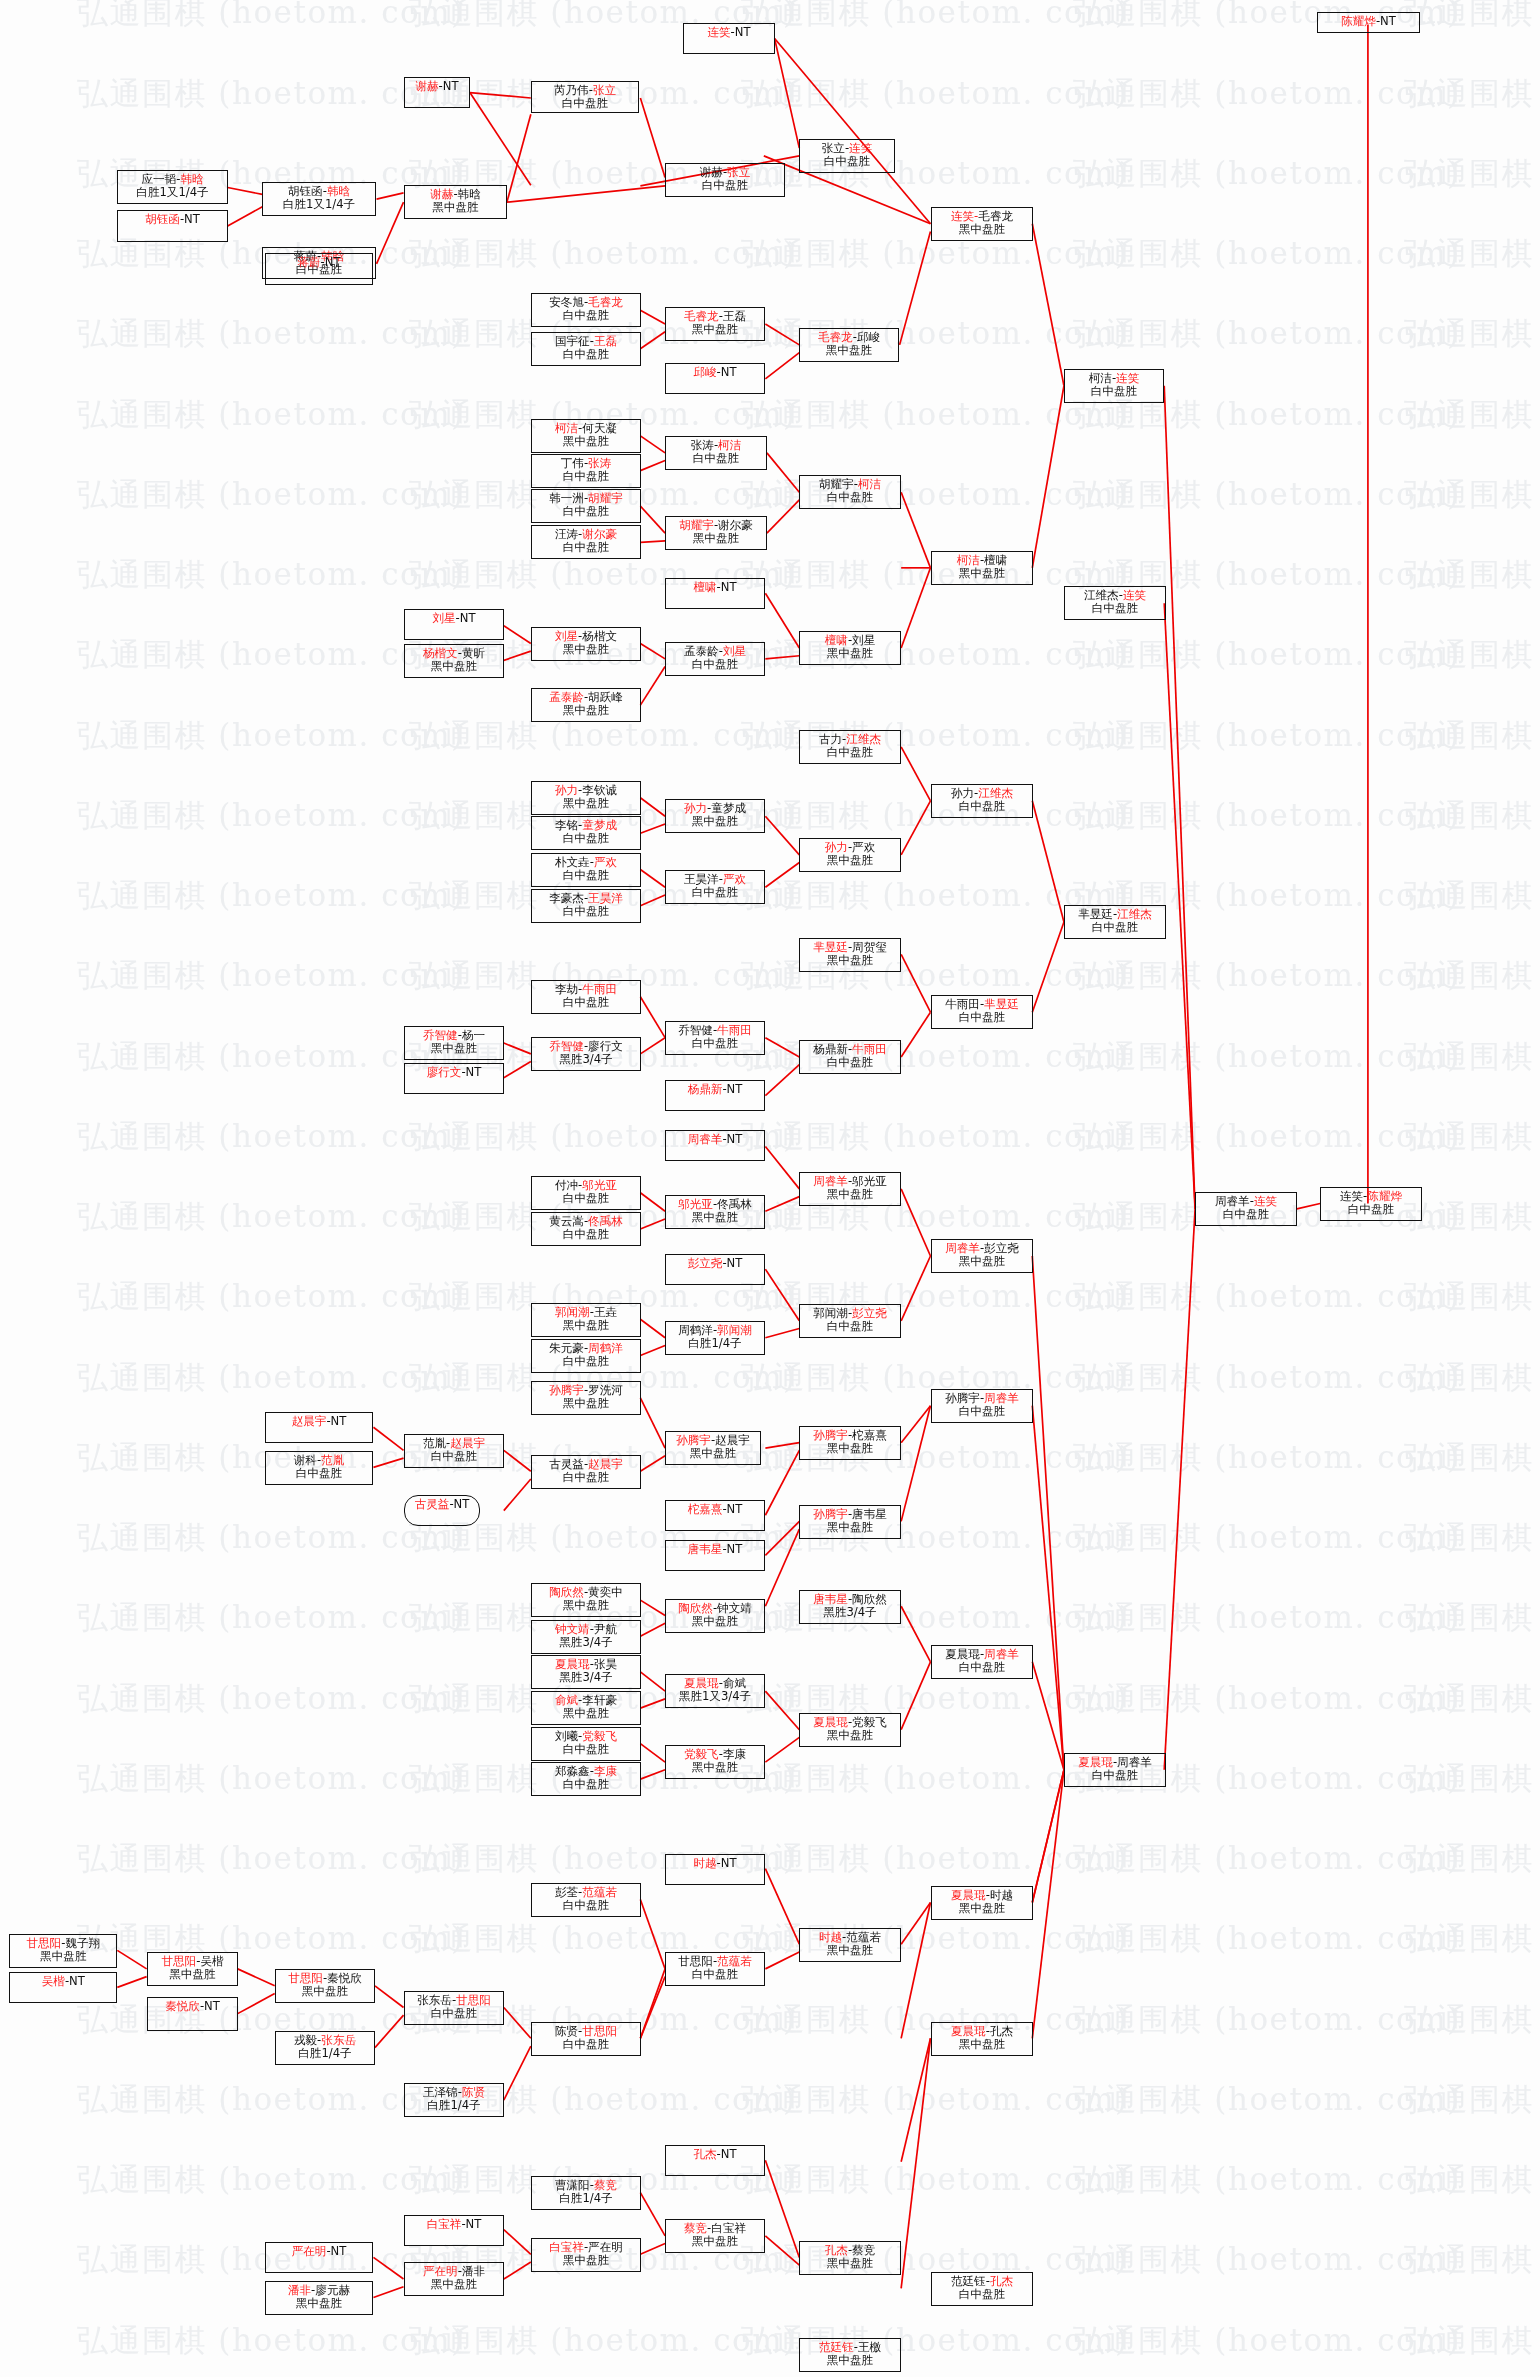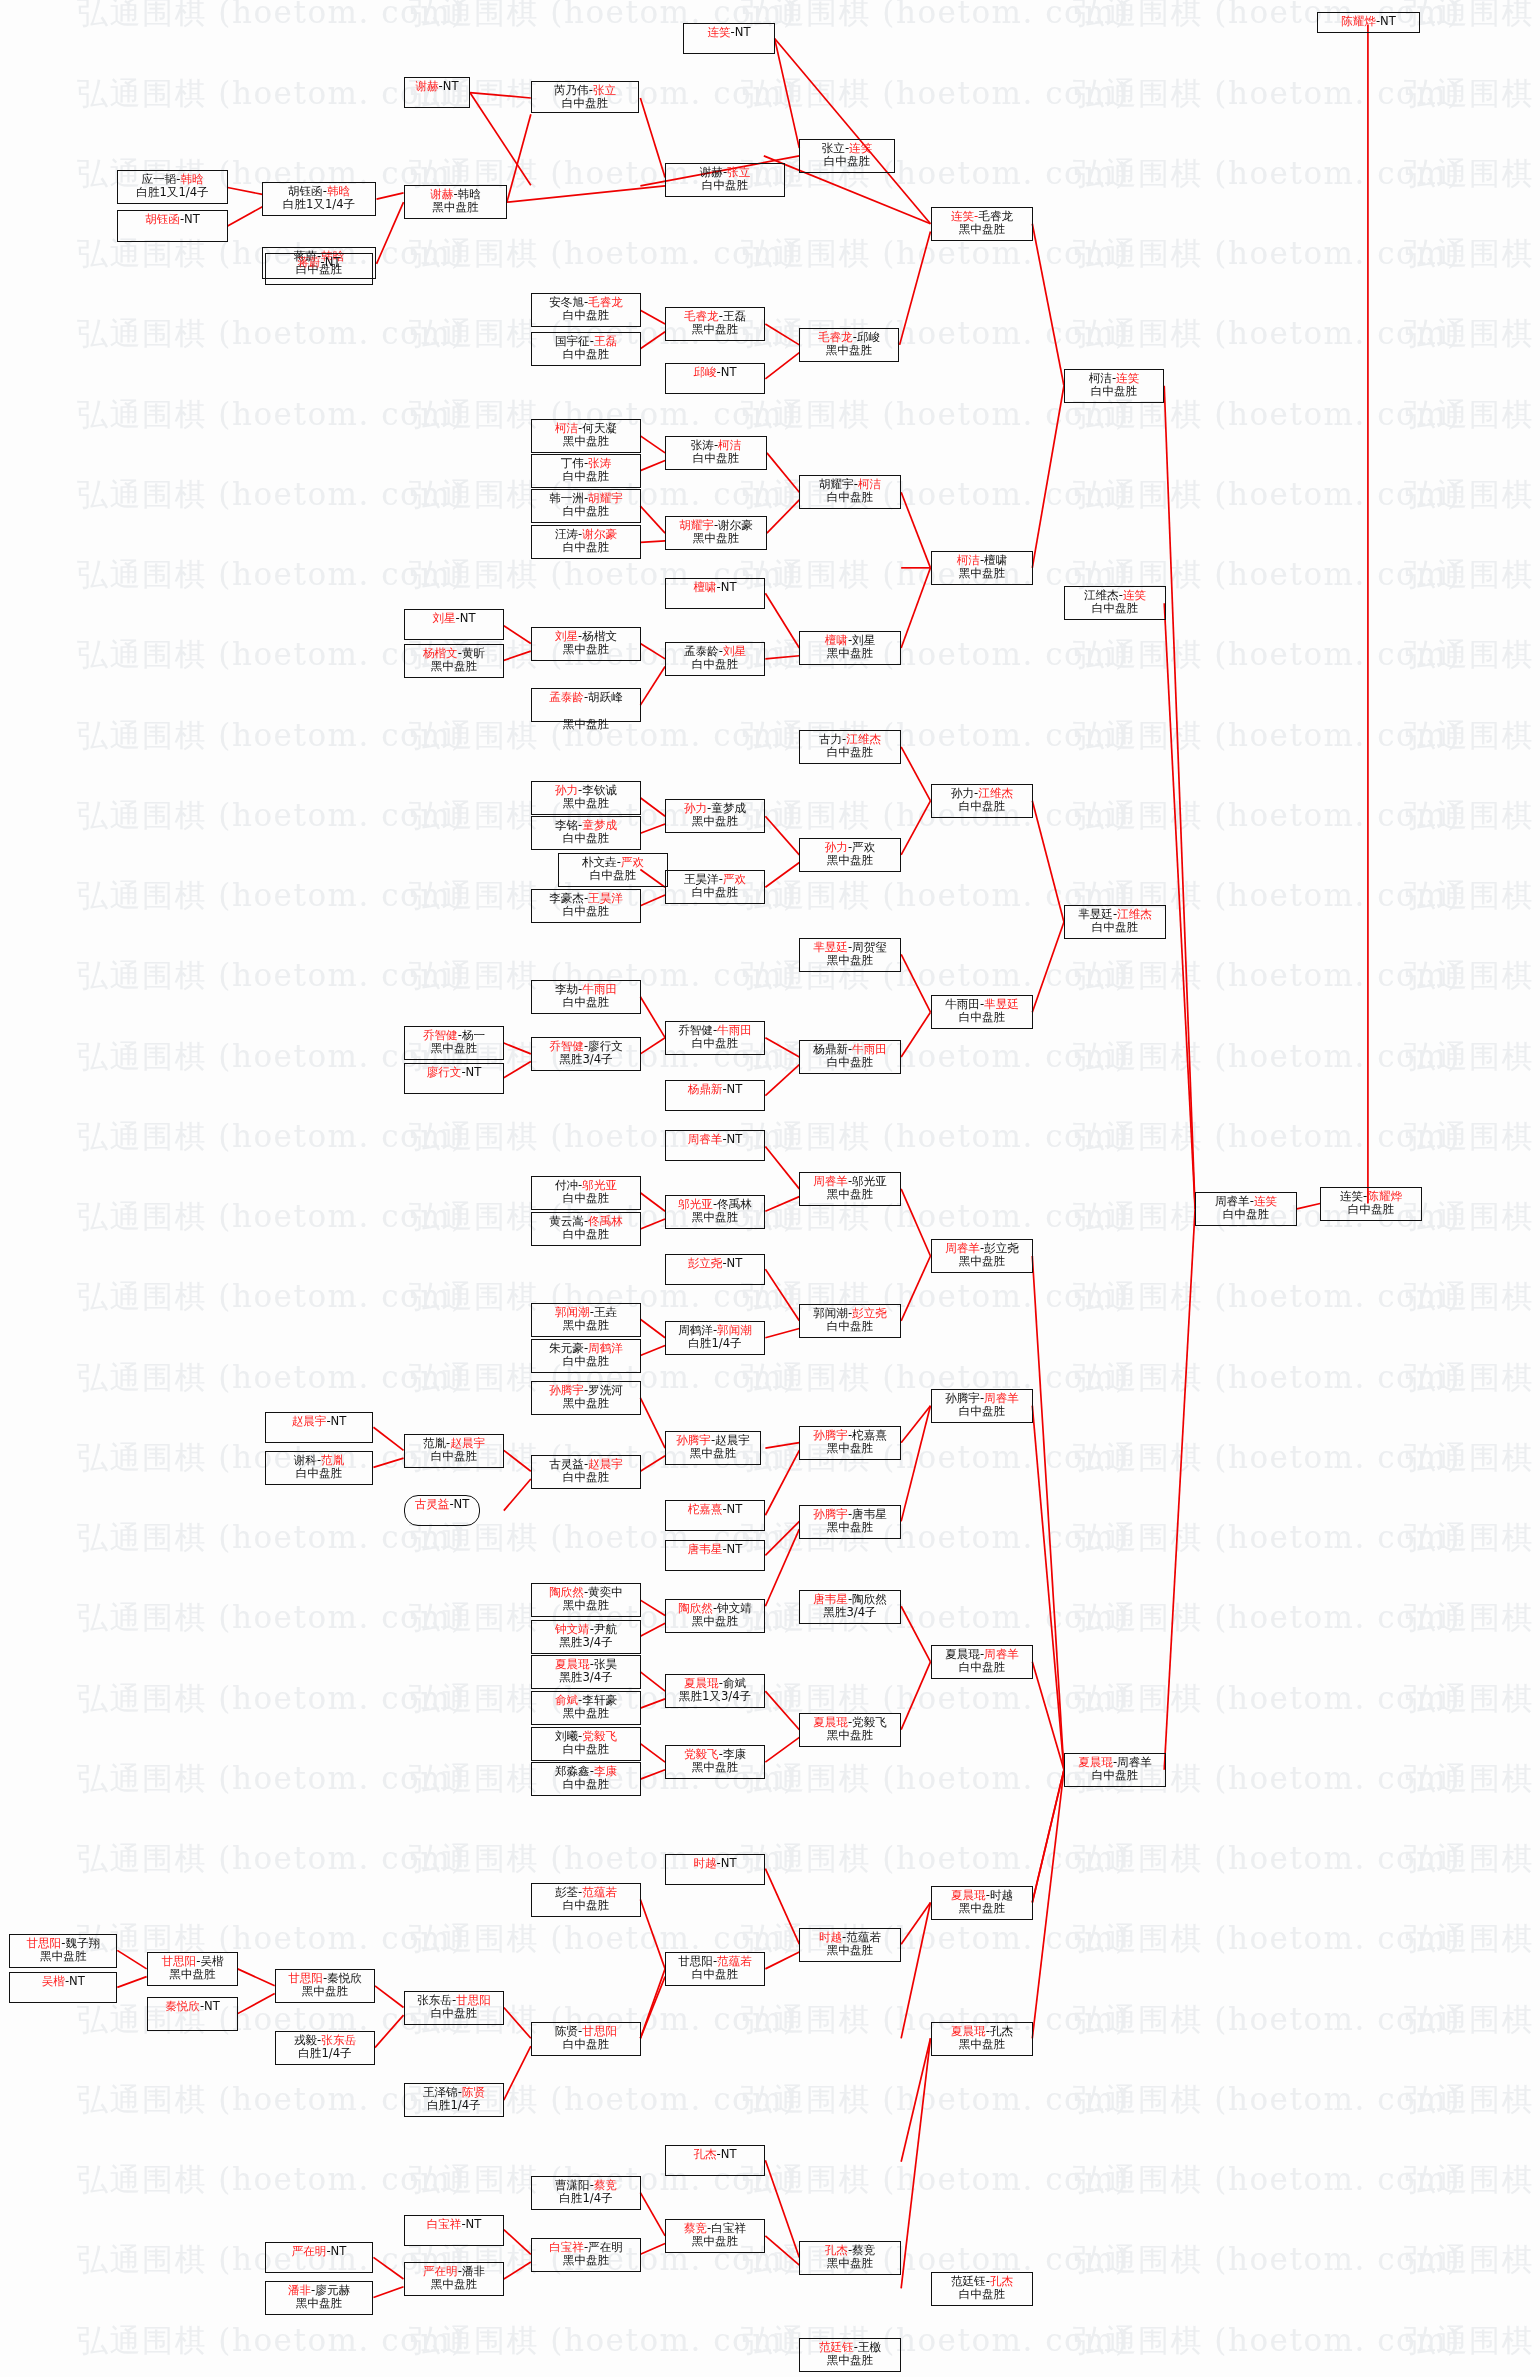--- a/index.html
+++ b/index.html
@@ -432,41 +432,41 @@
       <div class="l2">黑中盘胜</div>
     </div>
     <div class="node" style="left: 665px; top: 642px; width: 100px; height: 34px;">
       <div class="l1"><span class="k">孟泰龄-</span><span class="w">刘星</span></div>
       <div class="l2">白中盘胜</div>
     </div>
     <div class="node" style="left: 799px; top: 631px; width: 102px; height: 34px;">
       <div class="l1"><span class="w">檀啸</span><span class="k">-刘星</span></div>
       <div class="l2">黑中盘胜</div>
     </div>
-    <div class="node" style="left: 531px; top: 688px; width: 110px; height: 34px; gap: 14px;">
+    <div class="node" style="left: 531px; top: 688px; width: 110px; height: 34px;">
       <div class="l1"><span class="w">孟泰龄</span><span class="k">-胡跃峰</span></div>
       <div class="l2">黑中盘胜</div>
     </div>
     <div class="node" style="left: 799px; top: 730px; width: 102px; height: 34px;">
       <div class="l1"><span class="k">古力-</span><span class="w">江维杰</span></div>
       <div class="l2">白中盘胜</div>
     </div>
     <div class="node" style="left: 531px; top: 781px; width: 110px; height: 34px;">
       <div class="l1"><span class="w">孙力</span><span class="k">-李钦诚</span></div>
       <div class="l2">黑中盘胜</div>
     </div>
     <div class="node" style="left: 531px; top: 816px; width: 110px; height: 34px;">
       <div class="l1"><span class="k">李铭-</span><span class="w">童梦成</span></div>
       <div class="l2">白中盘胜</div>
     </div>
     <div class="node" style="left: 665px; top: 799px; width: 100px; height: 34px;">
       <div class="l1"><span class="w">孙力</span><span class="k">-童梦成</span></div>
       <div class="l2">黑中盘胜</div>
     </div>
-    <div class="node" style="left: 531px; top: 853px; width: 110px; height: 34px; margin-left: 27px;">
+    <div class="node" style="left: 531px; top: 853px; width: 110px; height: 34px;">
       <div class="l1"><span class="k">朴文垚-</span><span class="w">严欢</span></div>
       <div class="l2">白中盘胜</div>
     </div>
     <div class="node" style="left: 531px; top: 889px; width: 110px; height: 34px;">
       <div class="l1"><span class="k">李豪杰-</span><span class="w">王昊洋</span></div>
       <div class="l2">白中盘胜</div>
     </div>
     <div class="node" style="left: 665px; top: 870px; width: 100px; height: 34px;">
       <div class="l1"><span class="k">王昊洋-</span><span class="w">严欢</span></div>
       <div class="l2">白中盘胜</div>

